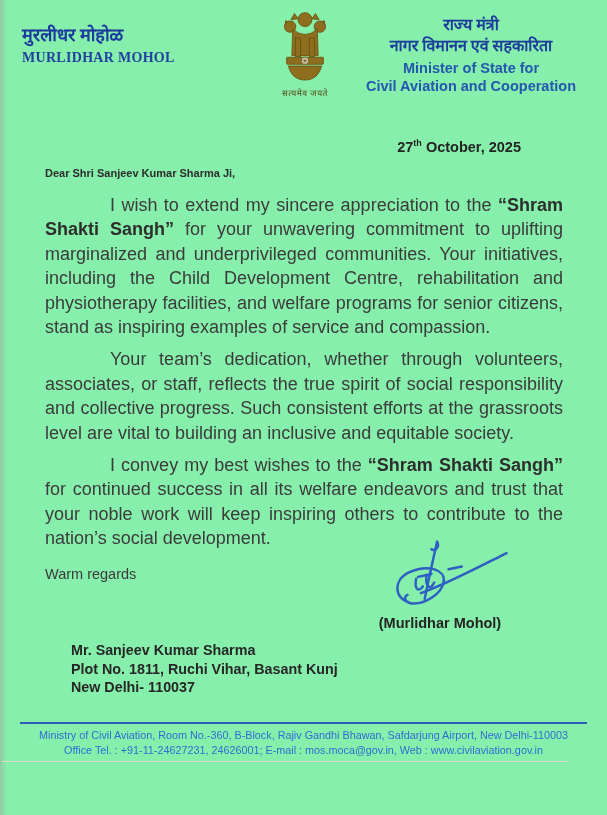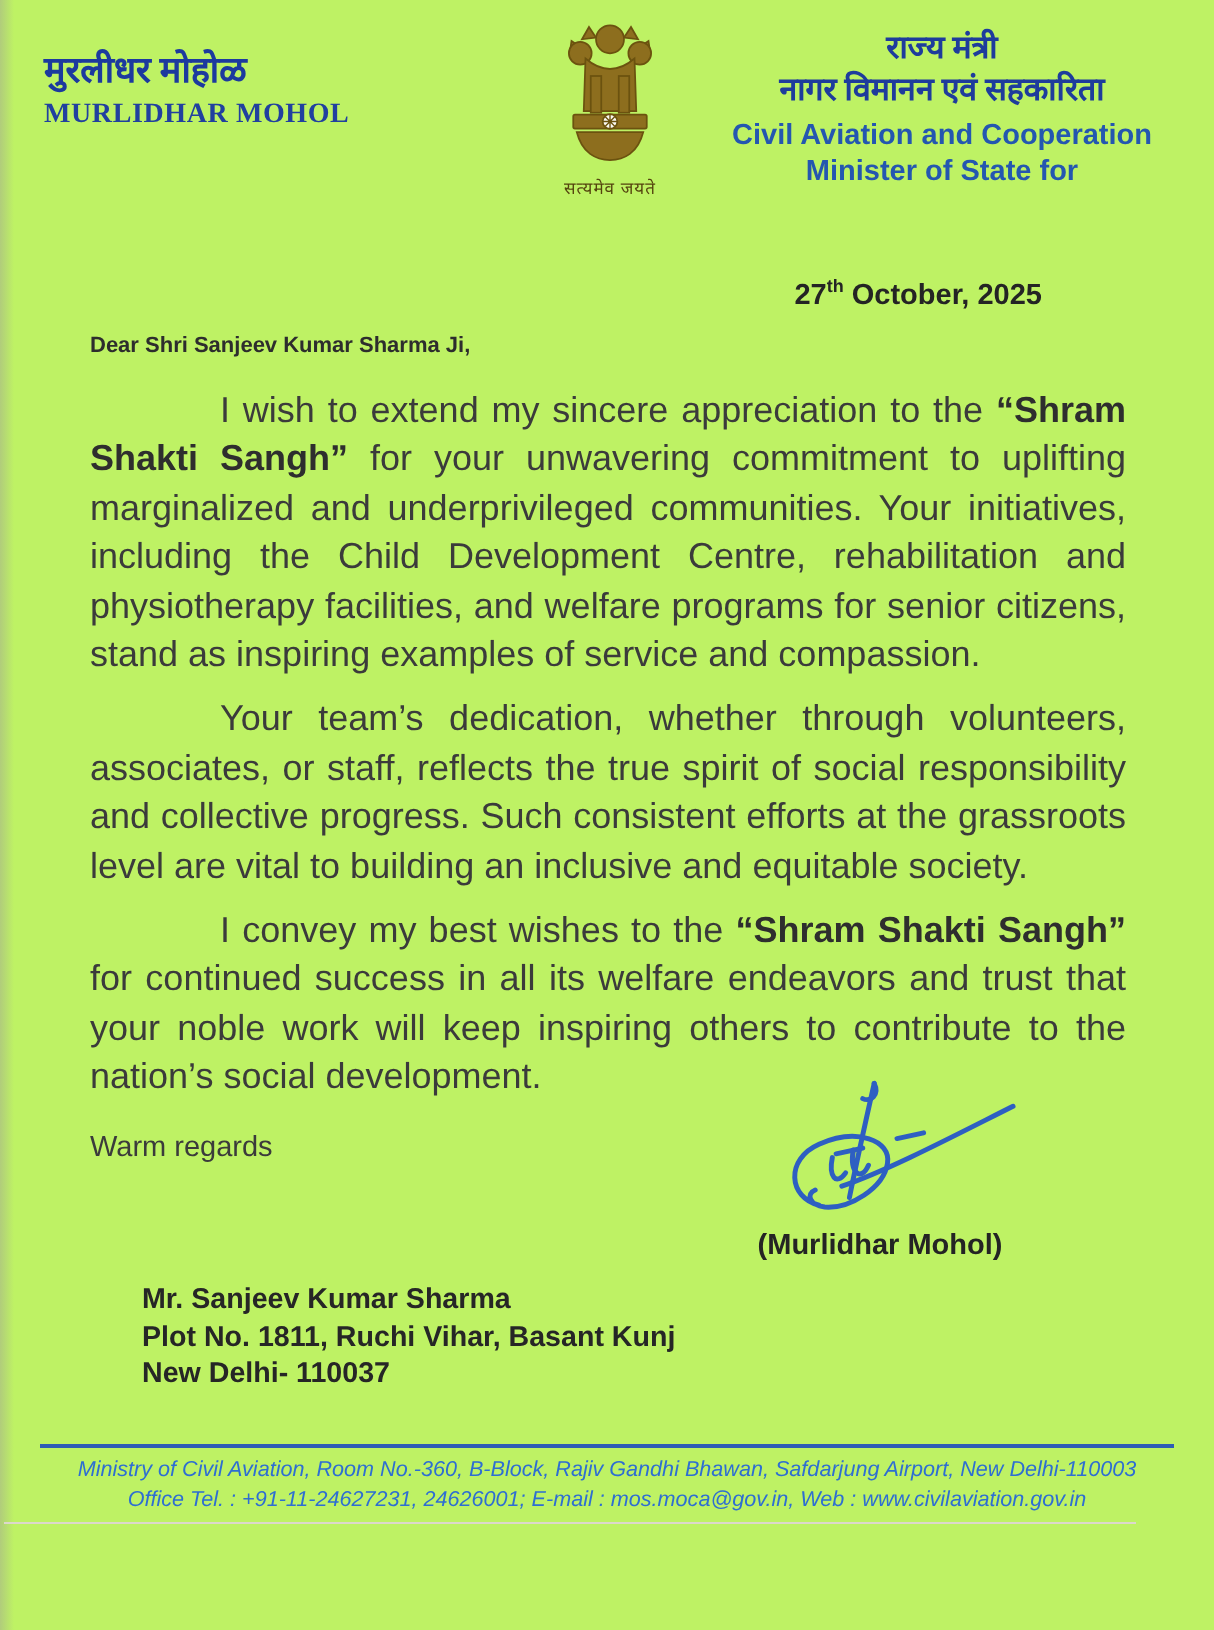--- a/index.html
+++ b/index.html
@@ -1,18 +1,18 @@
 <!DOCTYPE html>
 <html><head>
 <meta charset="utf-8">
 <style>
   html,body { margin:0; padding:0; background:#9a9a9a; }
   .page {
     position:relative; width:607px; height:815px; margin:0 auto;
-    background:#bef264; overflow:hidden;
+    background:#86efac; overflow:hidden;
     font-family:"Liberation Sans", sans-serif; color:#383838;
   }
   .scan-edge-left {
     position:absolute; left:0; top:0; width:7px; height:815px;
     background:linear-gradient(90deg, rgba(160,158,152,.45), rgba(251,250,244,0));
   }
   
   .header-left { position:absolute; left:22px; top:24px; }
   .hl-dev {
     font-family:"Liberation Serif", serif; font-weight:bold;
@@ -52,21 +52,21 @@
   }
   
   .recipient {
     position:absolute; left:45px; top:641px;
     font-weight:bold; font-size:14.3px; line-height:18.5px; color:#262626;margin-left:26px;
   }
   
   .footer {
     position:absolute; left:20px; top:722px; width:567px;
     border-top:2px solid #2d5db5; padding-top:4px;
-    text-align:center; font-size:10.8px; line-height:15px; color:#2e6ed2;font-style:italic;
+    text-align:center; font-size:10.8px; line-height:15px; color:#2e6ed2;
   }
   .scan-edge-bottom {
     position:absolute; left:2px; top:761px; width:566px; height:1px; background:#dcd8cc;
   }
 </style>
 </head>
 <body>
 
 <div class="page">
   <div class="scan-edge-left"></div>
@@ -103,22 +103,22 @@
         <path d="M 13,66 C 16,78 24,82 32,82 C 40,82 48,78 51,66 Z"></path>
       </g>
     </svg>
     <div class="emblem-motto">सत्यमेव जयते</div>
   </div>
 
   <div class="header-right">
     <div class="hr-dev">राज्य मंत्री</div>
     <div class="hr-dev">नागर विमानन एवं सहकारिता</div>
     <div class="hr-eng-block">
+      <div class="hr-eng">Minister of State for</div>
       <div class="hr-eng">Civil Aviation and Cooperation</div>
-      <div class="hr-eng">Minister of State for</div>
     </div>
   </div>
 
   <div class="date-line"><span>27</span><sup>th</sup><span> October, 2025</span></div>
 
   <div class="body-block">
     <p class="greeting">Dear Shri Sanjeev Kumar Sharma Ji,</p>
 
     <p class="para"><span>I wish to extend my sincere appreciation to the </span><b>“Shram Shakti Sangh”</b><span> for your unwavering commitment to uplifting marginalized and underprivileged communities. Your initiatives, including the Child Development Centre, rehabilitation and physiotherapy facilities, and welfare programs for senior citizens, stand as inspiring examples of service and compassion.</span></p>
 

